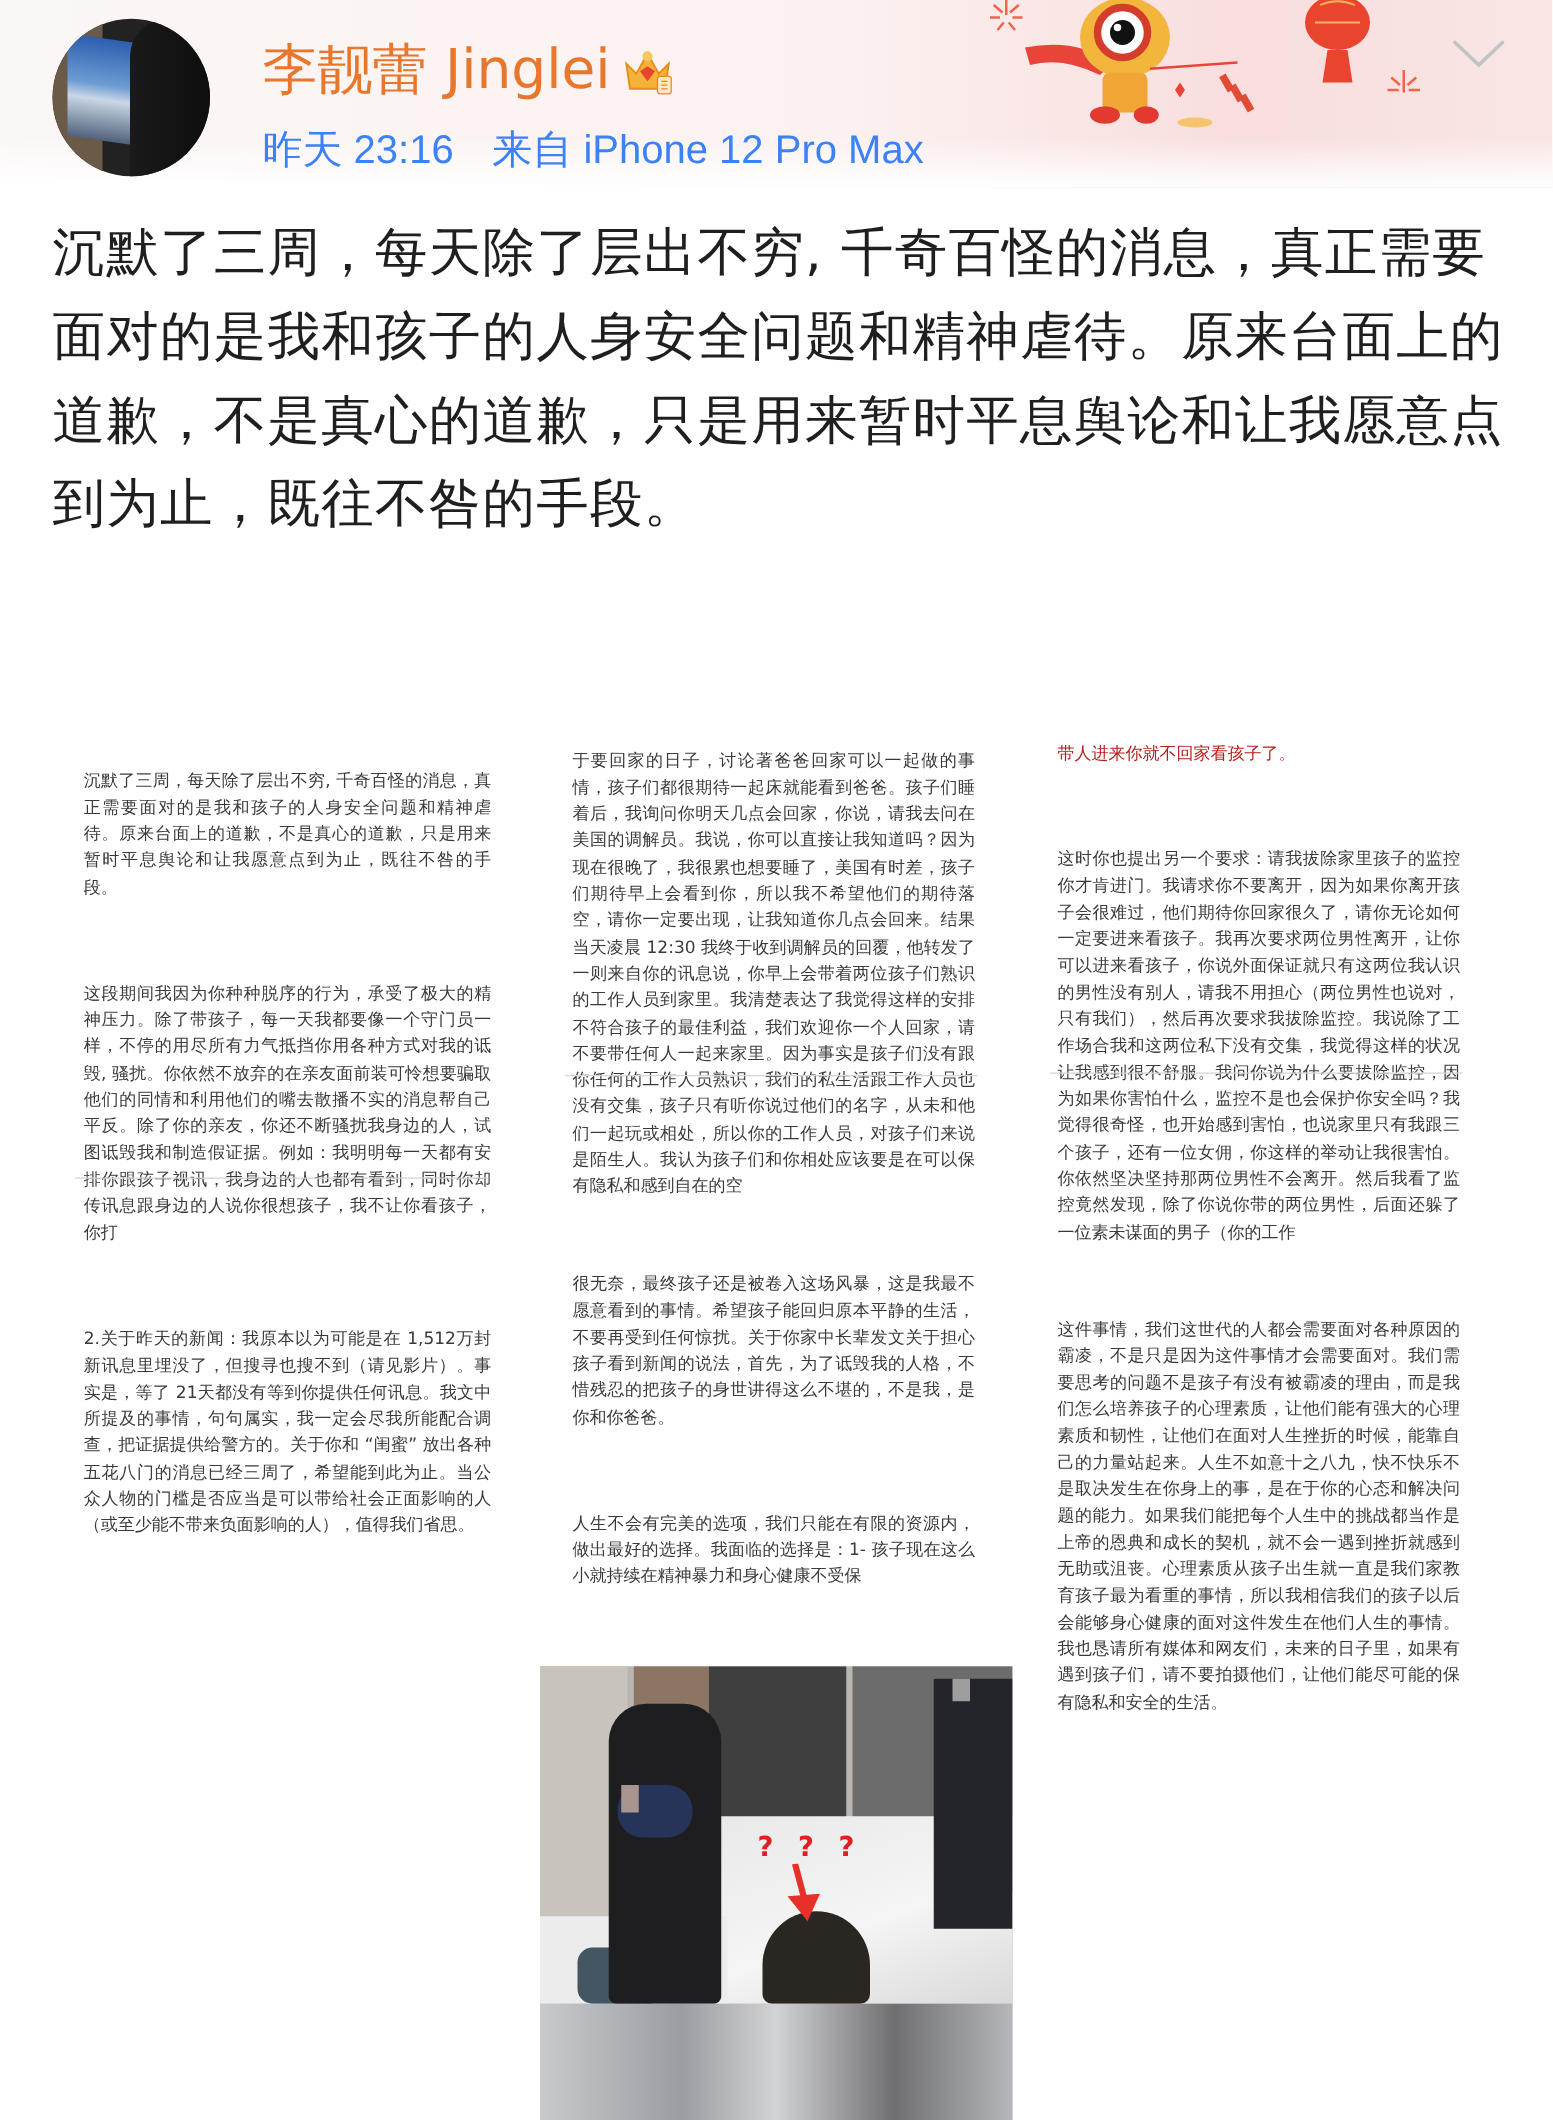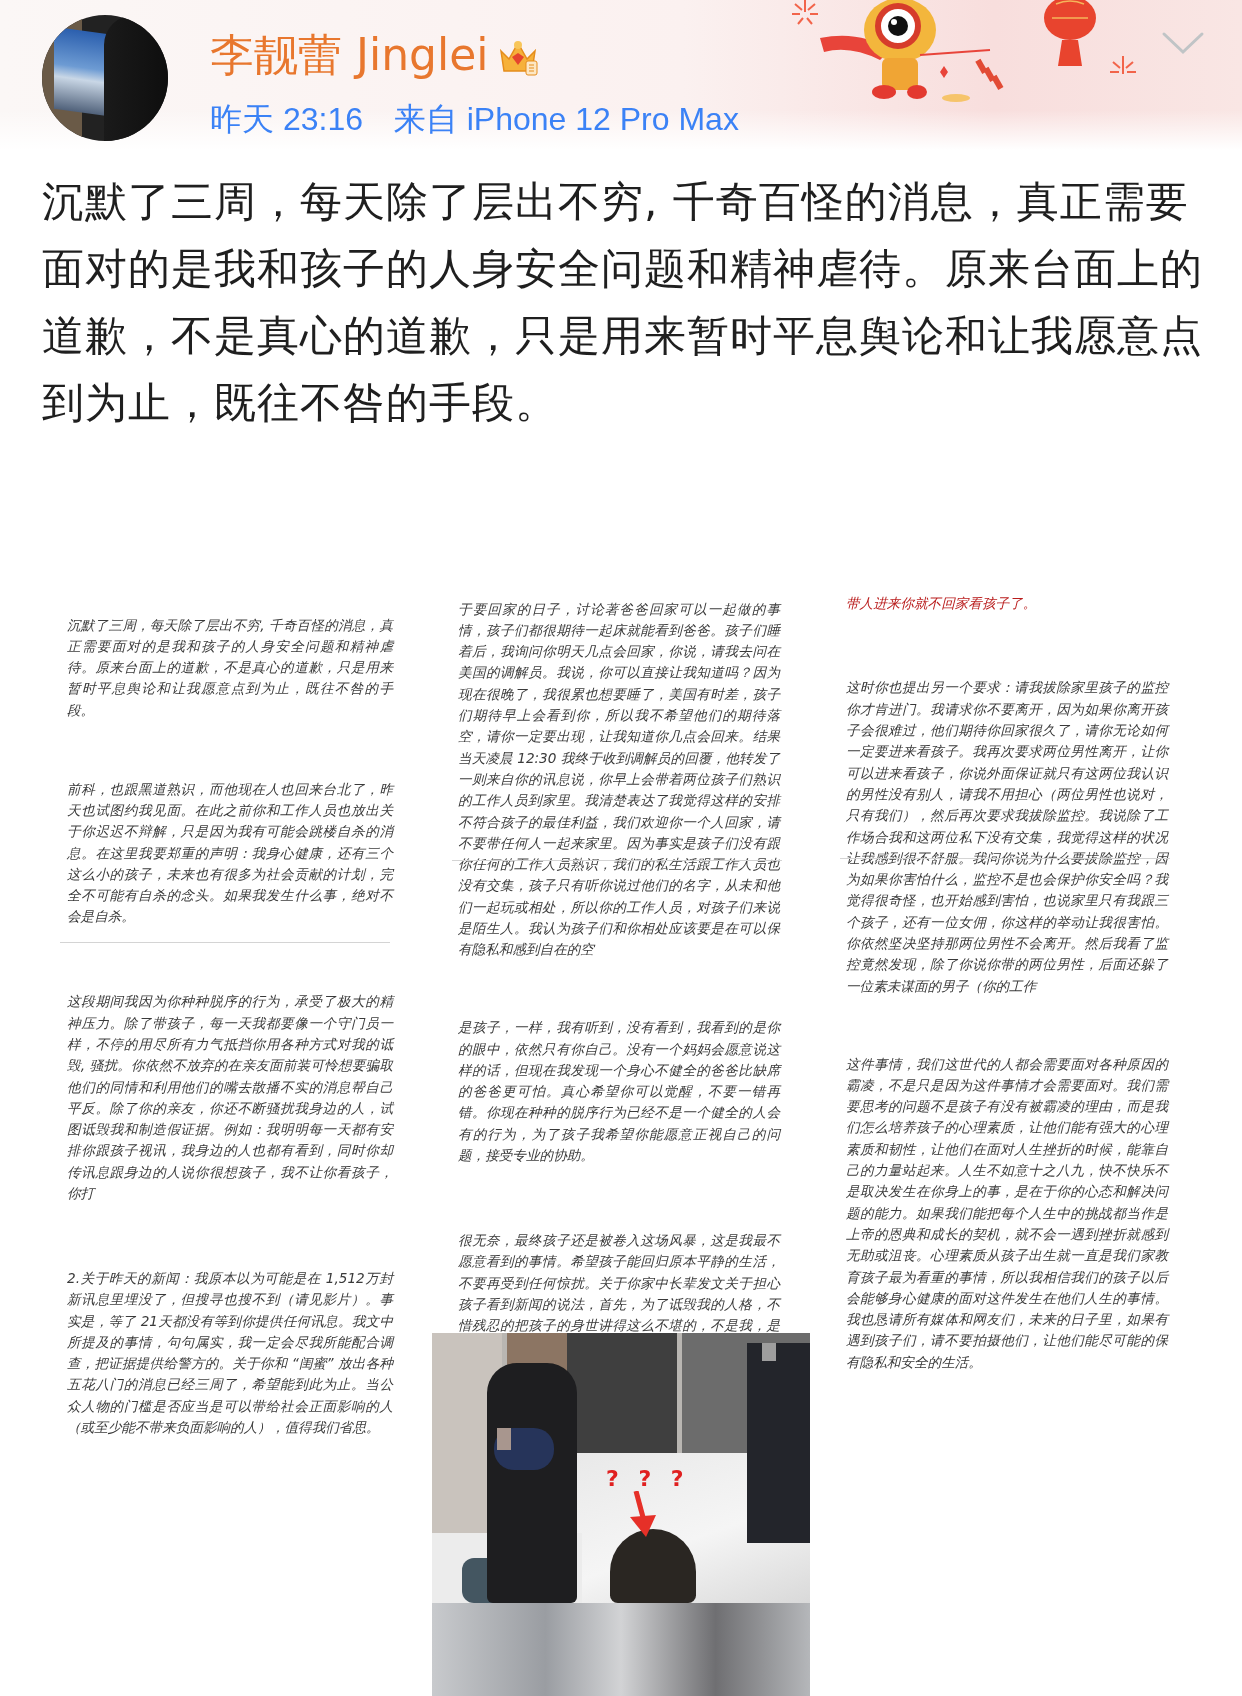--- a/index.html
+++ b/index.html
@@ -53,21 +53,21 @@
     letter-spacing: 1px;
   }
 
   .doc-image {
     position: absolute; left: 0; top: 520px; width: 1242px; height: 1176px; background: #ffffff;
   }
   .col {
     position: absolute; font-family: "DejaVu Sans", sans-serif; font-size: 13.6px; line-height: 21.3px;
     color: #3a3a3a; text-align: justify; white-space: pre-wrap; word-break: break-all;
   }
-  .col p { margin-bottom: 21px; font-style: italic; }
+  .col p { margin-bottom: 21px; }
   .col1 { left: 67px; top: 52px; width: 326px; }
   .col2 { left: 458px; top: 36px; width: 322px; }
   .col3 { left: 846px; top: 30px; width: 322px; }
 
   .cut-line { position: absolute; height: 1px; background: #d4d4d4; }
 
   .photo {
     position: absolute; left: 432px; top: 1333px; width: 378px; height: 363px; overflow: hidden;
     background: #b9b6b2;
   }
@@ -145,28 +145,26 @@
 
 <svg class="chevron-btn" viewBox="0 0 46 30">
   <path d="M4 6 L23 24 L42 6" fill="none" stroke="#c0c4c6" stroke-width="3" stroke-linecap="round"></path>
 </svg>
 
 <div class="post-text">沉默了三周，每天除了层出不穷, 千奇百怪的消息，真正需要面对的是我和孩子的人身安全问题和精神虐待。原来台面上的道歉，不是真心的道歉，只是用来暂时平息舆论和让我愿意点到为止，既往不咎的手段。</div>
 
 <div class="doc-image">
   <div class="col col1">
     <p>沉默了三周，每天除了层出不穷, 千奇百怪的消息，真正需要面对的是我和孩子的人身安全问题和精神虐待。原来台面上的道歉，不是真心的道歉，只是用来暂时平息舆论和让我愿意点到为止，既往不咎的手段。</p>
-    <p style="margin-top:-6px">前科，也跟黑道熟识，而他现在人也回来台北了，昨天也试图约我见面。在此之前你和工作人员也放出关于你迟迟不辩解，只是因为我有可能会跳楼自杀的消息。在这里我要郑重的声明：我身心健康，还有三个这么小的孩子，未来也有很多为社会贡献的计划，完全不可能有自杀的念头。如果我发生什么事，绝对不会是自杀。</p>
     <p>这段期间我因为你种种脱序的行为，承受了极大的精神压力。除了带孩子，每一天我都要像一个守门员一样，不停的用尽所有力气抵挡你用各种方式对我的诋毁, 骚扰。你依然不放弃的在亲友面前装可怜想要骗取他们的同情和利用他们的嘴去散播不实的消息帮自己平反。除了你的亲友，你还不断骚扰我身边的人，试图诋毁我和制造假证据。例如：我明明每一天都有安排你跟孩子视讯，我身边的人也都有看到，同时你却传讯息跟身边的人说你很想孩子，我不让你看孩子，你打</p>
     <p>2.关于昨天的新闻：我原本以为可能是在 1,512万封新讯息里埋没了，但搜寻也搜不到（请见影片）。事实是，等了 21天都没有等到你提供任何讯息。我文中所提及的事情，句句属实，我一定会尽我所能配合调查，把证据提供给警方的。关于你和 “闺蜜” 放出各种五花八门的消息已经三周了，希望能到此为止。当公众人物的门槛是否应当是可以带给社会正面影响的人（或至少能不带来负面影响的人），值得我们省思。</p>
     
   </div>
   <div class="col col2">
     <p style="margin-bottom:14px">于要回家的日子，讨论著爸爸回家可以一起做的事情，孩子们都很期待一起床就能看到爸爸。孩子们睡着后，我询问你明天几点会回家，你说，请我去问在美国的调解员。我说，你可以直接让我知道吗？因为现在很晚了，我很累也想要睡了，美国有时差，孩子们期待早上会看到你，所以我不希望他们的期待落空，请你一定要出现，让我知道你几点会回来。结果当天凌晨 12:30 我终于收到调解员的回覆，他转发了一则来自你的讯息说，你早上会带着两位孩子们熟识的工作人员到家里。我清楚表达了我觉得这样的安排不符合孩子的最佳利益，我们欢迎你一个人回家，请不要带任何人一起来家里。因为事实是孩子们没有跟你任何的工作人员熟识，我们的私生活跟工作人员也没有交集，孩子只有听你说过他们的名字，从未和他们一起玩或相处，所以你的工作人员，对孩子们来说是陌生人。我认为孩子们和你相处应该要是在可以保有隐私和感到自在的空</p>
-    <p>是孩子，一样，我有听到，没有看到，我看到的是你的眼中，依然只有你自己。没有一个妈妈会愿意说这样的话，但现在我发现一个身心不健全的爸爸比缺席的爸爸更可怕。真心希望你可以觉醒，不要一错再错。你现在种种的脱序行为已经不是一个健全的人会有的行为，为了孩子我希望你能愿意正视自己的问题，接受专业的协助。</p>
     <p>很无奈，最终孩子还是被卷入这场风暴，这是我最不愿意看到的事情。希望孩子能回归原本平静的生活，不要再受到任何惊扰。关于你家中长辈发文关于担心孩子看到新闻的说法，首先，为了诋毁我的人格，不惜残忍的把孩子的身世讲得这么不堪的，不是我，是你和你爸爸。</p>
     <p>人生不会有完美的选项，我们只能在有限的资源内，做出最好的选择。我面临的选择是：1- 孩子现在这么小就持续在精神暴力和身心健康不受保</p>
   </div>
   <div class="col col3">
     <p style="color:#b91c1c">带人进来你就不回家看孩子了。</p>
     <p style="margin-bottom:14px">这时你也提出另一个要求：请我拔除家里孩子的监控你才肯进门。我请求你不要离开，因为如果你离开孩子会很难过，他们期待你回家很久了，请你无论如何一定要进来看孩子。我再次要求两位男性离开，让你可以进来看孩子，你说外面保证就只有这两位我认识的男性没有别人，请我不用担心（两位男性也说对，只有我们），然后再次要求我拔除监控。我说除了工作场合我和这两位私下没有交集，我觉得这样的状况让我感到很不舒服。我问你说为什么要拔除监控，因为如果你害怕什么，监控不是也会保护你安全吗？我觉得很奇怪，也开始感到害怕，也说家里只有我跟三个孩子，还有一位女佣，你这样的举动让我很害怕。你依然坚决坚持那两位男性不会离开。然后我看了监控竟然发现，除了你说你带的两位男性，后面还躲了一位素未谋面的男子（你的工作</p>
     <p>这件事情，我们这世代的人都会需要面对各种原因的霸凌，不是只是因为这件事情才会需要面对。我们需要思考的问题不是孩子有没有被霸凌的理由，而是我们怎么培养孩子的心理素质，让他们能有强大的心理素质和韧性，让他们在面对人生挫折的时候，能靠自己的力量站起来。人生不如意十之八九，快不快乐不是取决发生在你身上的事，是在于你的心态和解决问题的能力。如果我们能把每个人生中的挑战都当作是上帝的恩典和成长的契机，就不会一遇到挫折就感到无助或沮丧。心理素质从孩子出生就一直是我们家教育孩子最为看重的事情，所以我相信我们的孩子以后会能够身心健康的面对这件发生在他们人生的事情。我也恳请所有媒体和网友们，未来的日子里，如果有遇到孩子们，请不要拍摄他们，让他们能尽可能的保有隐私和安全的生活。</p>
   </div>
   <div class="cut-line" style="left:60px;top:422px;width:330px;"></div>
   <div class="cut-line" style="left:452px;top:340px;width:330px;"></div>

